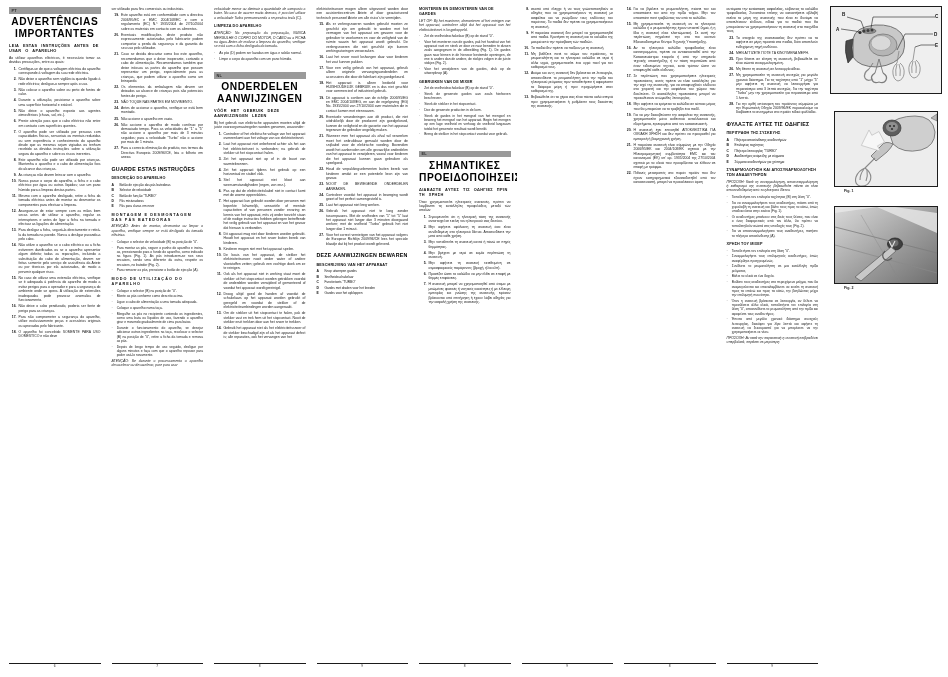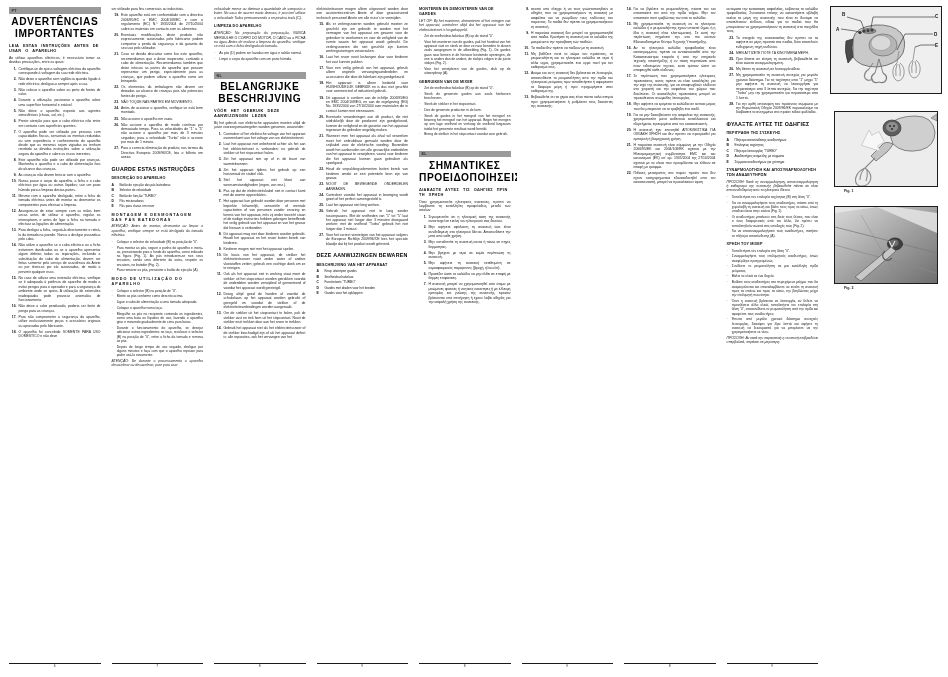--- a/index.html
+++ b/index.html
@@ -281,21 +281,21 @@
             <div class="t">As pás (D) podem ser lavadas em água e sabão normal.</div>
           </div>
           <div class="bul">
             <div class="d">·</div>
             <div class="t">Limpe o corpo do aparelho com um pano húmido.</div>
           </div>
         </div>
       <div class="langtag" style="margin-top:11px">
         <span class="lt">NL</span>
       </div>
-      <div class="bigtitle">BELANGRIJKE BESCHRIJVING</div>
+      <div class="bigtitle">ONDERDELEN AANWIJZINGEN</div>
       <div class="capslead">VÓÓR HET GEBRUIK DEZE AANWIJZINGEN LEZEN</div>
       <div class="p">Bij het gebruik van elektrische apparaten moeten altijd de juiste voorzorgsmaatregelen worden genomen, waaronder:</div>
       <div id="L2">
           <div class="num">
             <div class="n">1.</div>
             <div class="t">Controleer of het elektrische voltage van het apparaat overeenkomt aan het voltage van uw elektriciteitsnet.</div>
           </div>
           <div class="num">
             <div class="n">2.</div>
             <div class="t">Laat het apparaat niet onbeheerd achter als het aan het elektriciteitsnet is verbonden; na gebruik de stekker uit het stopcontact halen.</div>

